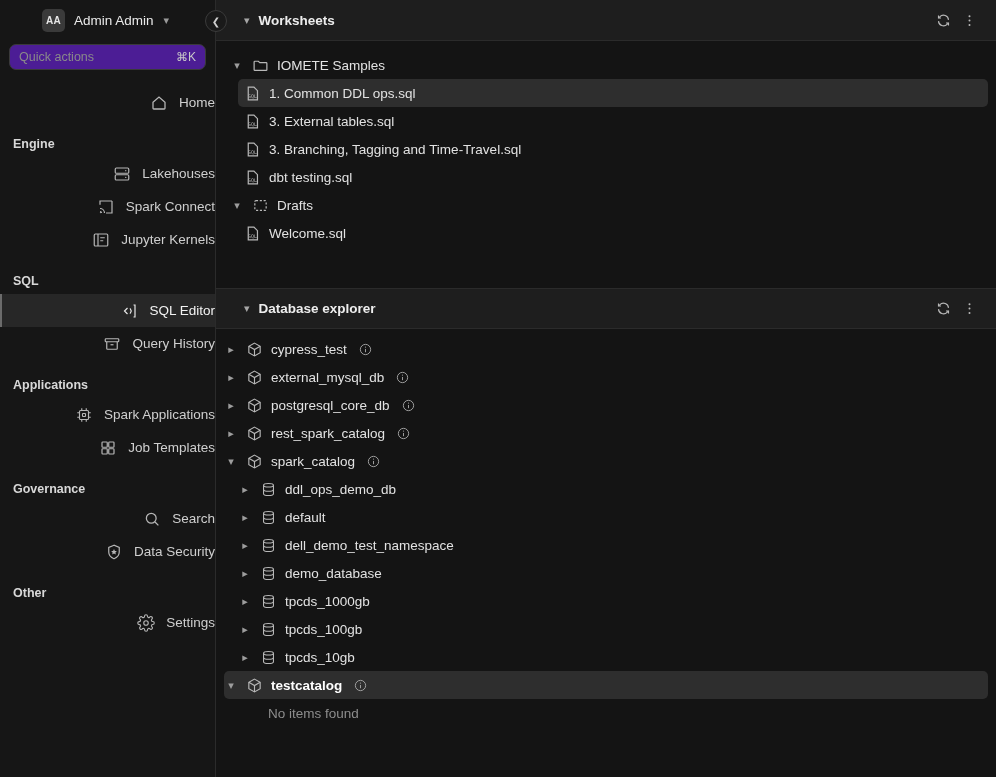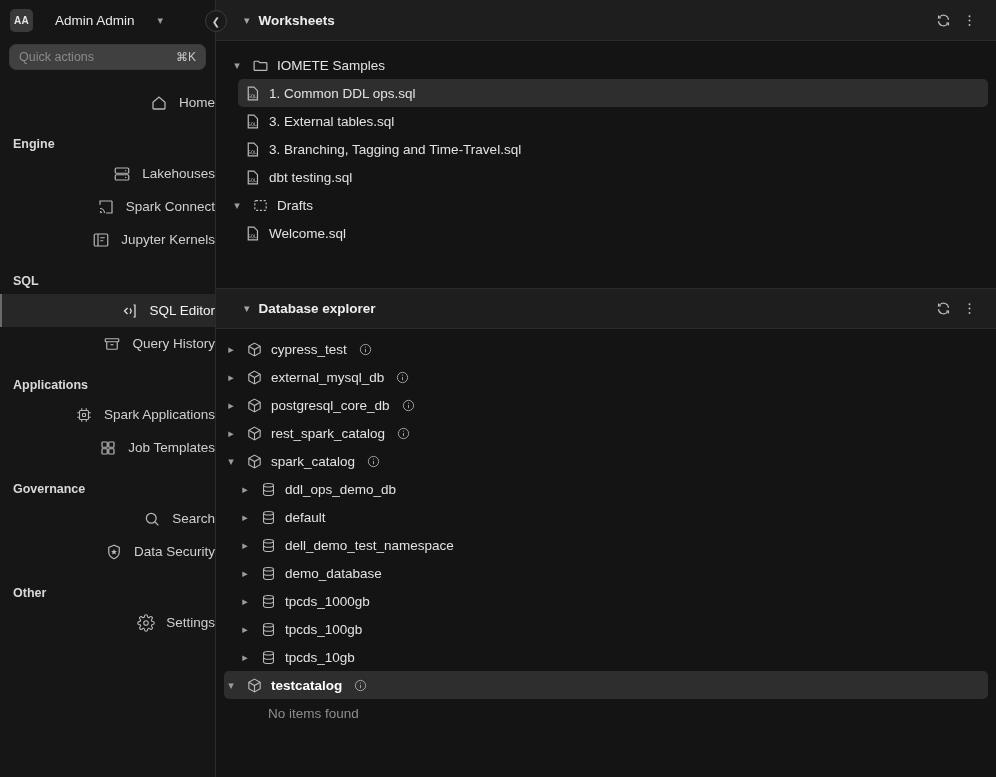--- a/index.html
+++ b/index.html
@@ -13,37 +13,37 @@
 
   
   .sidebar {
     width: 216px; height: 777px;
     background: #161616;
     border-right: 1px solid #2b2b2b;
     flex: 0 0 216px;
     position: relative;
   }
   .user-row {
-    display: flex; align-items: center; gap: 22px;
-    height: 41px; padding: 4px 10px;
+    display: flex; align-items: center; gap: 9px;
+    height: 41px; padding: 4px 10px; margin-left: 32px;
   }
   .avatar {
     width: 23px; height: 23px; border-radius: 5px;
     background: #3a3a3a; color: #e6e6e6;
     font-size: 10px; font-weight: bold;
     display: flex; align-items: center; justify-content: center;
     letter-spacing: .3px;
   }
   .user-name { color: #e9e9e9; font-size: 13.5px; font-weight: 500; }
   .chev-sm { color: #9a9a9a; font-size: 11px; line-height: 1; margin-left: 1px; }
 
   .quick-actions {
     margin: 3px 9px 0 9px; height: 26px;
     border: 1px solid #3a3a3a; border-radius: 7px;
-    background: #404040;
+    background: #4c1d95;
     display: flex; align-items: center; justify-content: space-between;
     padding: 0 9px;
   }
   .qa-placeholder { color: #8a8a8a; font-size: 12.5px; }
   .qa-shortcut { color: #c9c9c9; font-size: 12px; }
 
   .nav { margin-top: 16px; }
   .nav-section-label {
     color: #d8d8d8; font-size: 12.5px; font-weight: bold;
     padding: 0 0 0 13px; margin: 18px 0 6px 0;

